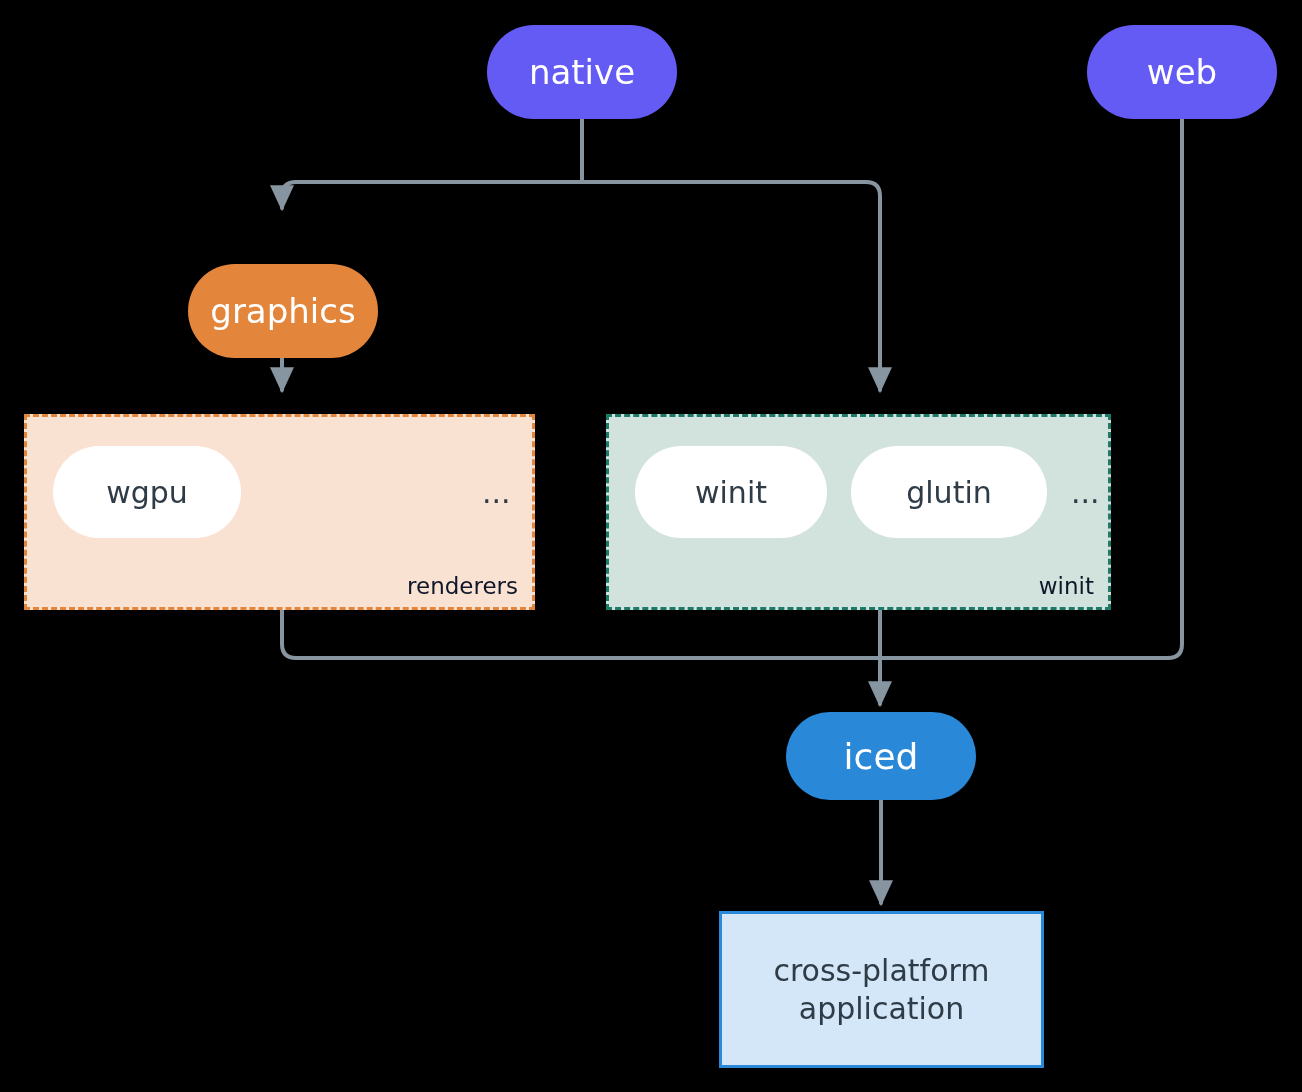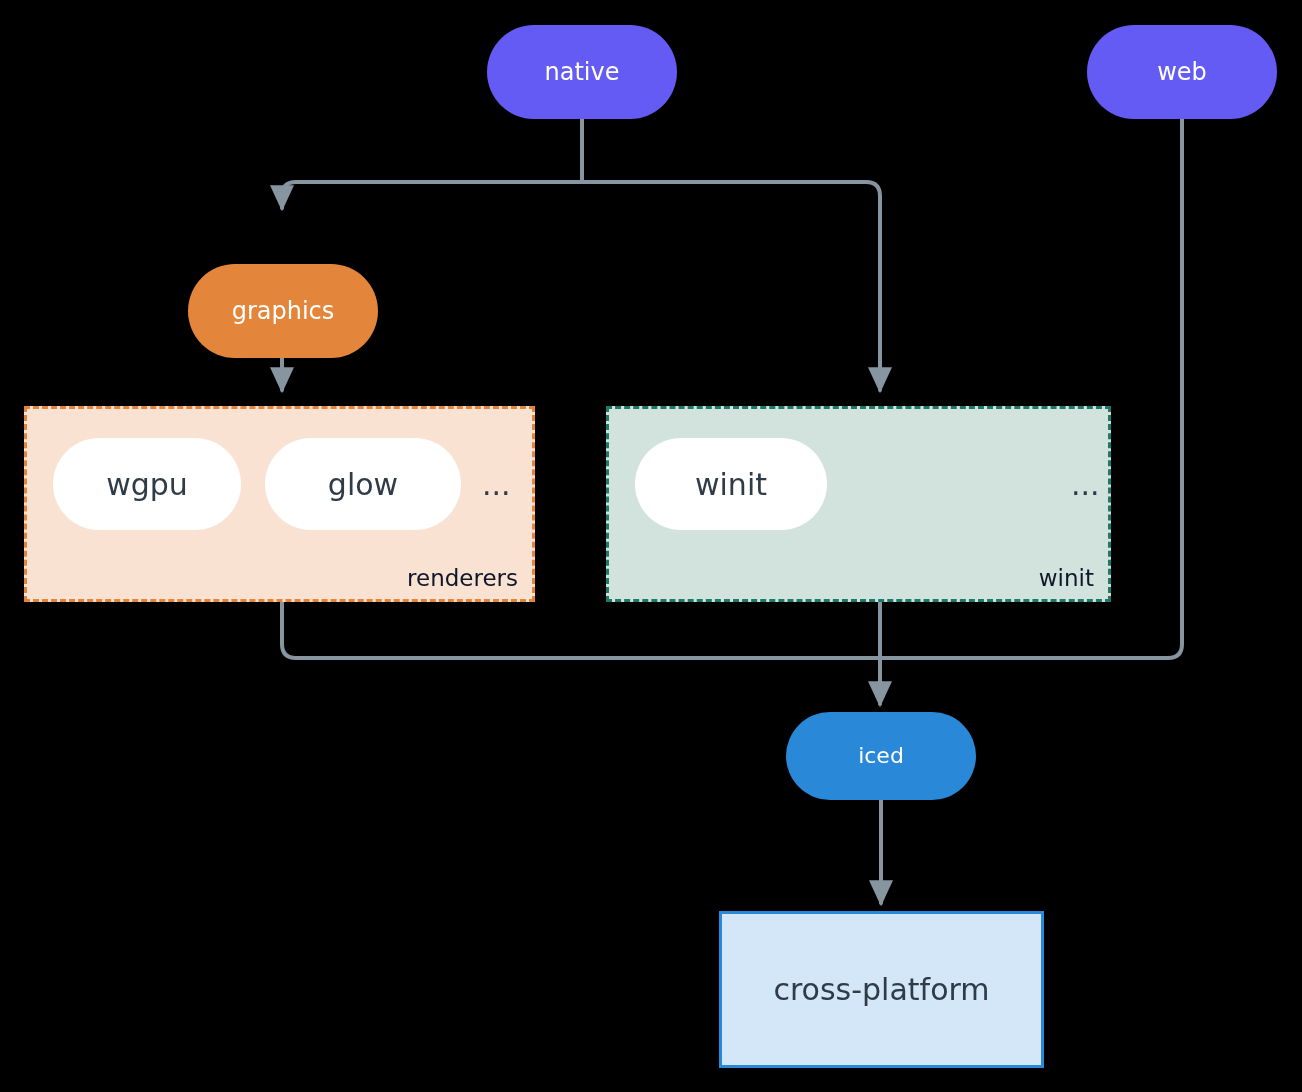--- a/index.html
+++ b/index.html
@@ -27,21 +27,21 @@
     justify-content: center;
     text-align: center;
     box-sizing: border-box;
     line-height: 1.25;
     white-space: nowrap;
   }
   
   .stadium {
     border-radius: 999px;
     color: #ffffff;
-    font-size: 24px;
+    font-size: 34px;
   }
   #node-native {
     left: 487px;  top: 25px;
     width: 190px; height: 94px;
     background: #645bf5;
   }
   #node-web {
     left: 1087px; top: 25px;
     width: 190px; height: 94px;
     background: #645bf5;
@@ -49,39 +49,40 @@
   #node-graphics {
     left: 188px; top: 216px;
     width: 190px; height: 94px;
     background: #e3863c;
     margin-top: 48px;
   }
   #node-iced {
     left: 786px; top: 712px;
     width: 190px; height: 88px;
     background: #2a88d8;
-    font-size: 22px;
+    font-size: 36px;
   }
   
   #node-app {
     left: 719px; top: 911px;
     width: 325px; height: 157px;
     background: #d4e7f8;
     border: 3px solid #2a88d8;
     color: #2f3c47;
     font-size: 30px;
     flex-direction: column;
     white-space: normal;
   }
   #node-app .line { display: block; }
 
   
   .cluster {
     position: absolute;
     box-sizing: border-box;
+    margin-top: 8px;
   }
   #cluster-renderers {
     left: 24px; top: 406px;
     width: 511px; height: 196px;
     background: #fae2d3;
     border: 3px dashed #e3863c;
   }
   #cluster-shells {
     left: 606px; top: 406px;
     width: 505px; height: 196px;
@@ -167,32 +168,33 @@
 <div class="node stadium" id="node-graphics">
   <span>graphics</span>
 </div>
 
 <div class="node stadium" id="node-iced">
   <span>iced</span>
 </div>
 
 <div class="node" id="node-app">
   <span class="line">cross-platform</span>
+  <span class="line">application</span>
 </div>
 
 <div class="cluster" id="cluster-renderers">
   <div class="pill" id="pill-wgpu">
     <span>wgpu</span>
   </div>
-  <div class="pill" id="pill-glow">
-    <span>glow</span>
-  </div>
   <div class="ellipsis" id="ellipsis-renderers">...</div>
   <div class="cluster-label">renderers</div>
 </div>
 
 <div class="cluster" id="cluster-shells">
   <div class="pill" id="pill-winit">
     <span>winit</span>
   </div>
+  <div class="pill" id="pill-glutin">
+    <span>glutin</span>
+  </div>
   <div class="ellipsis" id="ellipsis-shells">...</div>
   <div class="cluster-label">winit</div>
 </div>
 
 </body></html>

